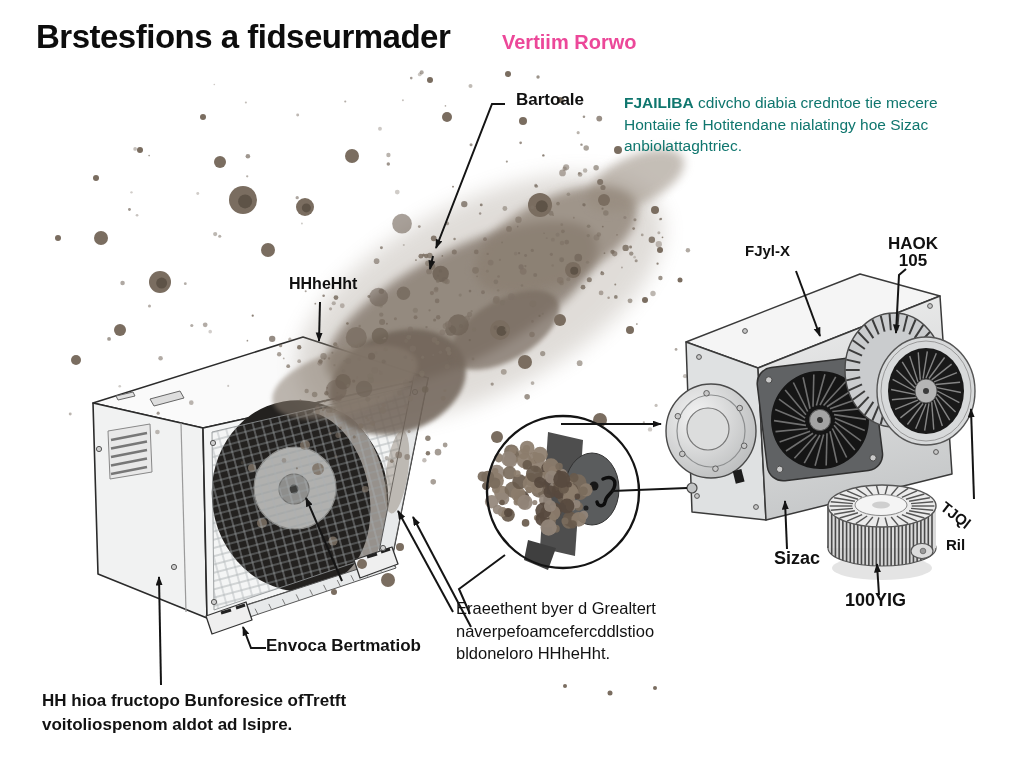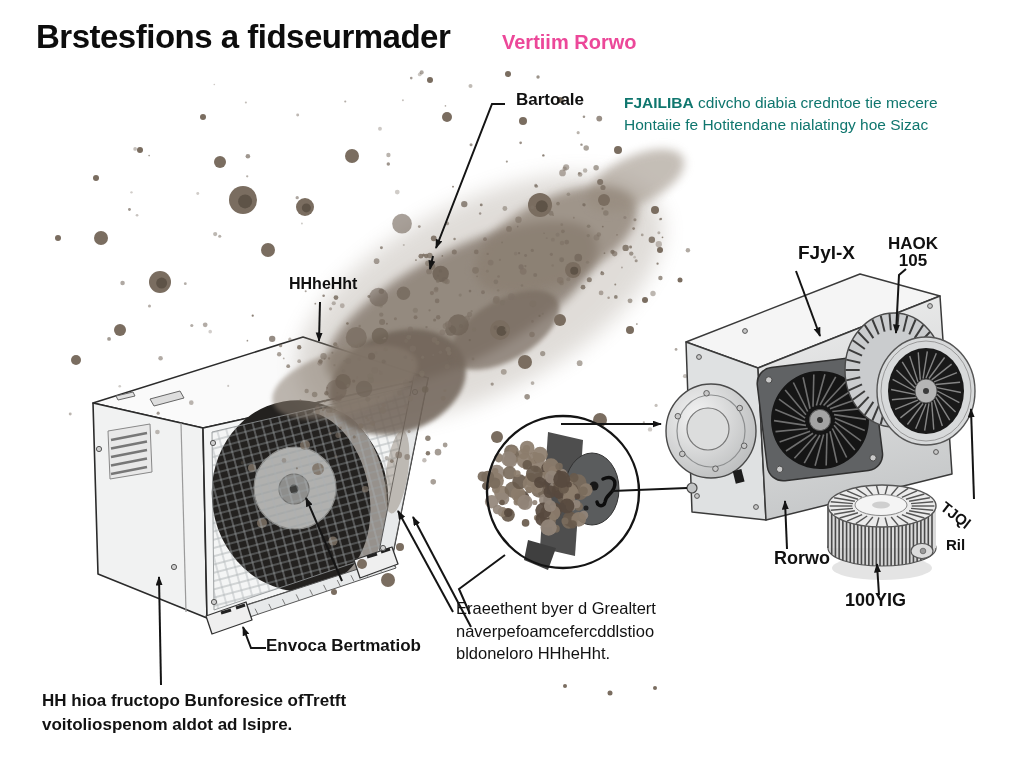--- a/index.html
+++ b/index.html
@@ -7,21 +7,21 @@
          font-family:"Liberation Sans", sans-serif;color:#121212;}
   #art{position:absolute;left:0;top:0;}
   .txt{position:absolute;white-space:nowrap;}
   .title-main{left:36px;top:18px;font-size:33px;font-weight:800;letter-spacing:-.5px;color:#0d0d0d;}
   .title-sub{left:502px;top:31px;font-size:20px;font-weight:600;color:#ec4899;}
   .intro{left:624px;top:92px;width:360px;font-size:15.5px;line-height:21.5px;font-weight:500;color:#0f766e;white-space:normal;}
   .intro .b{font-weight:800;}
   .lbl{font-weight:700;color:#101010;}
   .lbl-dust{left:516px;top:90px;font-size:17px;font-weight:600;}
   .lbl-fan-top{left:289px;top:275px;font-size:16px;}
-  .lbl-right-fan{left:798px;top:242px;font-size:19px;}
+  .lbl-right-fan{left:745px;top:242px;font-size:15px;}
   .lbl-haok{left:876px;top:235px;width:74px;text-align:center;font-size:17px;line-height:17px;}
   .lbl-housing{left:774px;top:548px;font-size:18px;}
   .lbl-filter{left:845px;top:590px;font-size:18px;}
   .lbl-ril{left:946px;top:536px;font-size:15px;}
   .lbl-rot{left:948px;top:498px;font-size:15px;transform:rotate(38deg);transform-origin:left top;}
   .lbl-base{left:266px;top:636px;font-size:17px;font-weight:600;}
   .cap-clog{left:456px;top:597px;font-size:16.5px;line-height:22.5px;font-weight:500;}
   .cap-bottom{left:42px;top:689px;font-size:17px;line-height:24px;font-weight:600;}
 </style>
 </head>
@@ -933,30 +933,31 @@
   </g>
 </svg>
 
   <div class="txt title-main">Brstesfions a fidseurmader</div>
   <div class="txt title-sub">Vertiim Rorwo</div>
 
   <div class="txt intro">
     <div><span class="b">FJAILIBA</span>
       <span>cdivcho diabia credntoe tie mecere</span></div>
     <div>Hontaiie fe Hotitendane nialatingy hoe Sizac</div>
+    <div>anbiolattaghtriec.</div>
   </div>
 
   <div class="txt lbl lbl-dust">Bartoale</div>
   <div class="txt lbl lbl-fan-top">HHheHht</div>
   <div class="txt lbl lbl-right-fan">FJyl-X</div>
   <div class="txt lbl lbl-haok">
     <div>HAOK</div>
     <div>105</div>
   </div>
-  <div class="txt lbl lbl-housing">Rorwo</div>
+  <div class="txt lbl lbl-housing">Sizac</div>
   <div class="txt lbl lbl-filter">100YIG</div>
   <div class="txt lbl lbl-rot">TJQl</div>
   <div class="txt lbl lbl-ril">Ril</div>
   <div class="txt lbl-base txt">Envoca Bertmatiob</div>
 
   <div class="txt cap-clog">
     <div>Eraeethent byer d Grealtert</div>
     <div>naverpefoamcefercddlstioo</div>
     <div>bldoneloro HHheHht.</div>
   </div>

